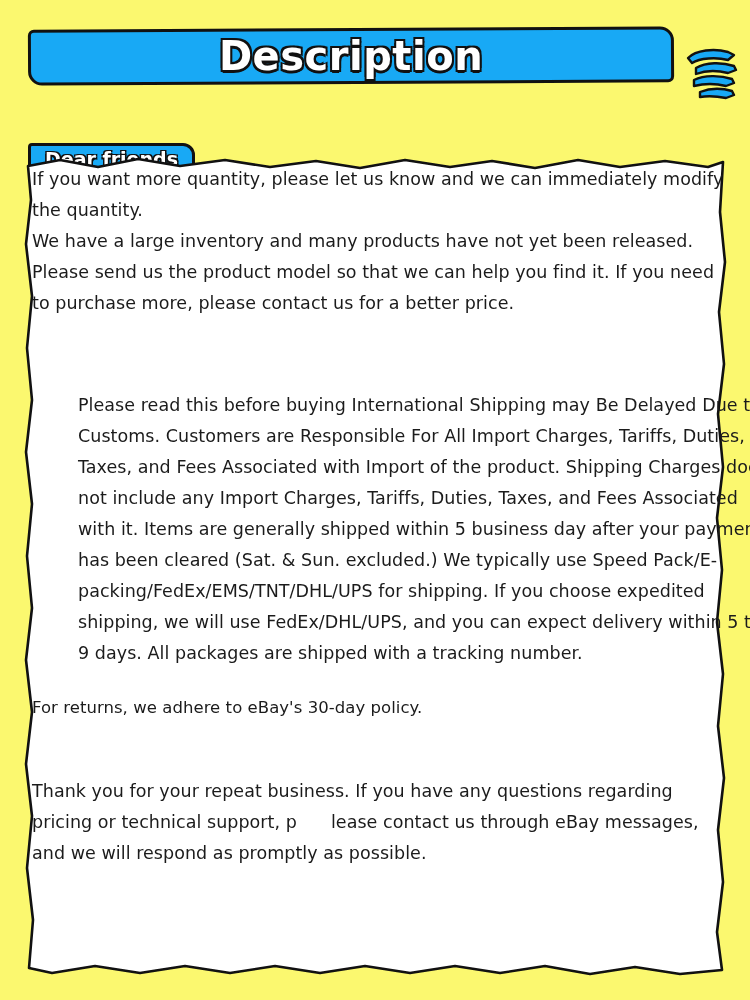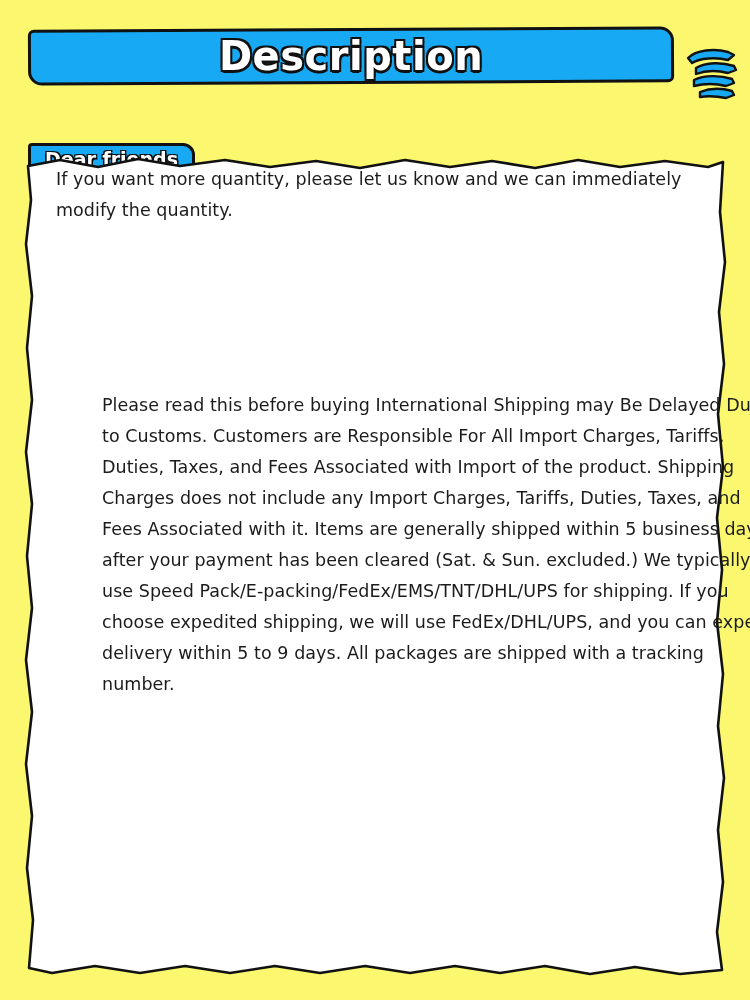--- a/index.html
+++ b/index.html
@@ -117,21 +117,21 @@
     color: #1b1b1b;
     font-size: 17.5px;
     line-height: 31px;
     letter-spacing: 0.05px;
   }
   #para-intro   { top: 12px; }
   #para-shipping{ top: 238px; margin-left: 46px; }
   #para-returns { top: 540px; font-size: 16.5px; }
   #para-contact { top: 624px; }
 
-  .body-text p { margin: 0; padding-left: 24px; }
+  .body-text p { margin: 0; }
   .body-text p + p { margin-top: 0px; }
   .inline-gap { display: inline-block; width: 34px; }
 </style>
 </head>
 <body>
 
 <div class="header-wrap">
   <div class="header-banner"></div>
   <div class="header-title">Description</div>
 </div>
@@ -168,20 +168,27 @@
              L697 780 L702 818
              L660 822 L615 815 L570 822 L525 814 L480 821 L435 814 L390 821
              L345 814 L300 821 L255 814 L210 821 L165 814 L120 821 L75 814
              L32 821 L9 816
              L13 768 L7 716 L12 664 L6 612 L12 560 L6 508 L12 456 L7 404
              L12 352 L6 300 L12 248 L7 196 L12 144 L6 92 L11 48 Z" fill="#ffffff" stroke="#111111" stroke-width="2.6" stroke-linejoin="round"></path>
   </svg>
 
   <div class="body-text" id="para-intro">
     <p>If you want more quantity, please let us know and we can immediately modify the quantity.</p>
+    <p>We have a large inventory and many products have not yet been released. Please send us the product model so that we can help you find it. If you need to purchase more, please contact us for a better price.</p>
   </div>
 
   <div class="body-text" id="para-shipping">
     <p> Please read this before buying International Shipping may Be Delayed Due to Customs. Customers are Responsible For All Import Charges, Tariffs, Duties, Taxes, and Fees Associated with Import of the product. Shipping Charges does not include any Import Charges, Tariffs, Duties, Taxes, and Fees Associated with it. Items are generally shipped within 5 business day after your payment has been cleared (Sat. &amp; Sun. excluded.)  We typically use Speed Pack/E-packing/FedEx/EMS/TNT/DHL/UPS for shipping.  If you choose expedited shipping, we will use FedEx/DHL/UPS, and you can expect delivery within 5 to 9 days.  All packages are shipped with a tracking number.</p>
   </div>
 
+  <div class="body-text" id="para-returns">
+    <p>For returns, we adhere to eBay's 30-day policy.</p>
+  </div>
 
+  <div class="body-text" id="para-contact">
+    <p><span>Thank you for your repeat business.  If you have any questions regarding pricing or technical support, p</span><span class="inline-gap"></span><span>lease contact us through eBay messages, and we will respond as promptly as possible.</span></p>
+  </div>
 </div>
 
 </body></html>

